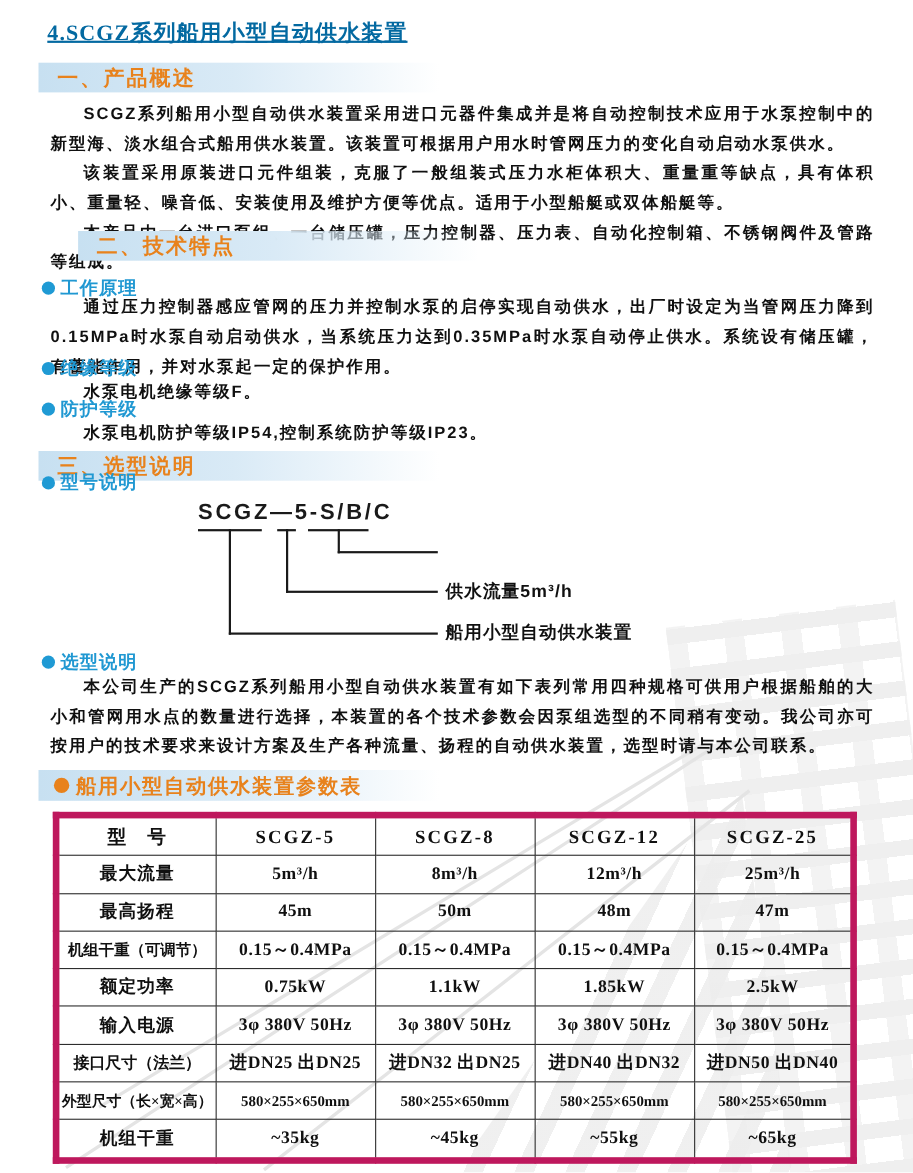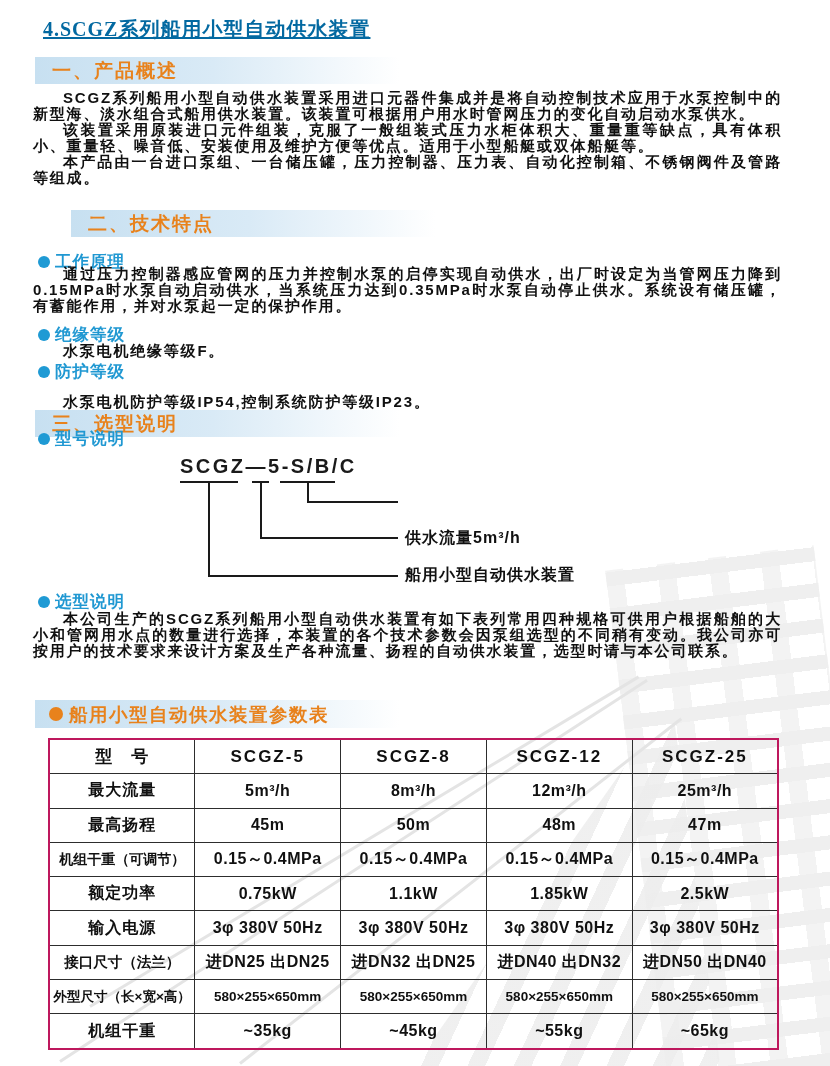--- a/index.html
+++ b/index.html
@@ -36,21 +36,21 @@
   }
   .secbar{
     left:35px;width:396px;height:27px;
     background:linear-gradient(90deg,#c7e0f1 0%,#d9eaf6 45%,rgba(255,255,255,0) 92%);
     display:flex;align-items:center;
   }
   .secbar .sec-label{
     padding-left:17px;font-size:19px;font-weight:bold;color:#e8821c;letter-spacing:2px;
   }
   .bodytext{
-    left:33px;width:749px;font-size:15px;font-weight:bold;line-height:16px;
+    left:46px;width:749px;font-size:15px;font-weight:bold;line-height:27px;
     letter-spacing:1.8px;text-align:justify;color:#101010;
   }
   .bodytext p{margin:0;text-indent:2em;}
   .blue-item{display:flex;align-items:center;gap:5px;}
   .dot{width:12px;height:12px;border-radius:50%;background:#1f9ad4;flex:0 0 auto;}
   .blue-label{font-size:16.5px;font-weight:bold;color:#2098d2;letter-spacing:1px;}
   .orange-bar{
     left:35px;top:700px;width:396px;height:28px;
     background:linear-gradient(90deg,#c7e0f1 0%,#d9eaf6 45%,rgba(255,255,255,0) 92%);
     display:flex;align-items:center;gap:6px;padding-left:14px;box-sizing:border-box;
@@ -65,21 +65,21 @@
   .dlabel{position:absolute;font-size:16px;font-weight:bold;letter-spacing:1px;color:#101010;white-space:nowrap;}
   
   .params{
     position:absolute;left:48px;top:738px;width:731px;
     border-collapse:collapse;table-layout:fixed;background:transparent;
   }
   .params th,.params td{
     border:1px solid #2d2d2d;height:33.3px;text-align:center;vertical-align:middle;
     font-size:16px;font-weight:bold;color:#101010;padding:0 2px;letter-spacing:0.5px;
   }
-  .params{border:2px solid #be185d;}
+  .params{border:6px solid #be185d;font-family:Liberation Serif, serif;}
   .params th:first-child,.params td:first-child{letter-spacing:1px;}
   .params th{font-size:17px;letter-spacing:2px;}
   .params tbody tr:nth-child(3) td:first-child{font-size:14px;letter-spacing:0;}
   .params tbody tr:nth-child(6) td:first-child{font-size:14.5px;letter-spacing:0;}
   .params tbody tr:nth-child(7) td{font-size:13.5px;letter-spacing:0;}
 </style>
 </head>
 <body>
 
 <div class="page">
@@ -122,21 +122,21 @@
       <span class="blue-label">绝缘等级</span>
     </div>
     <div class="abs bodytext" style="top:343px;">
       <p>水泵电机绝缘等级F。</p>
     </div>
 
     <div class="abs blue-item" style="left:38px;top:361px;">
       <span class="dot"></span>
       <span class="blue-label">防护等级</span>
     </div>
-    <div class="abs bodytext" style="top:380px;margin-top:14px;">
+    <div class="abs bodytext" style="top:380px;">
       <p>水泵电机防护等级IP54,控制系统防护等级IP23。</p>
     </div>
 
     <div class="abs secbar" style="top:410px;">
       <span class="sec-label">三、选型说明</span>
     </div>
 
     <div class="abs blue-item" style="left:38px;top:428px;">
       <span class="dot"></span>
       <span class="blue-label">型号说明</span>

